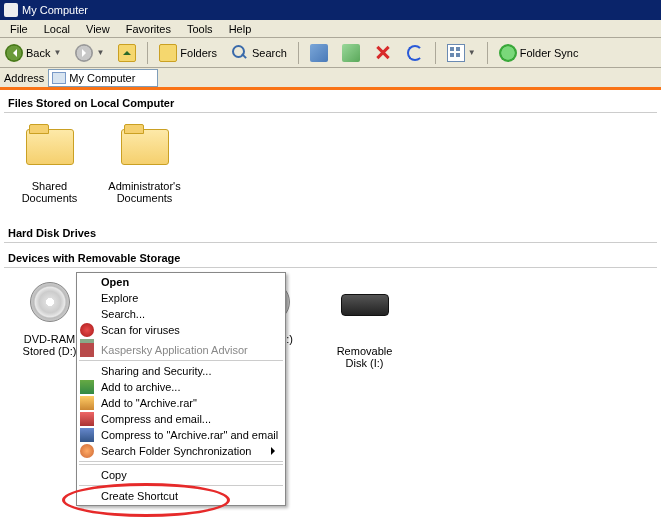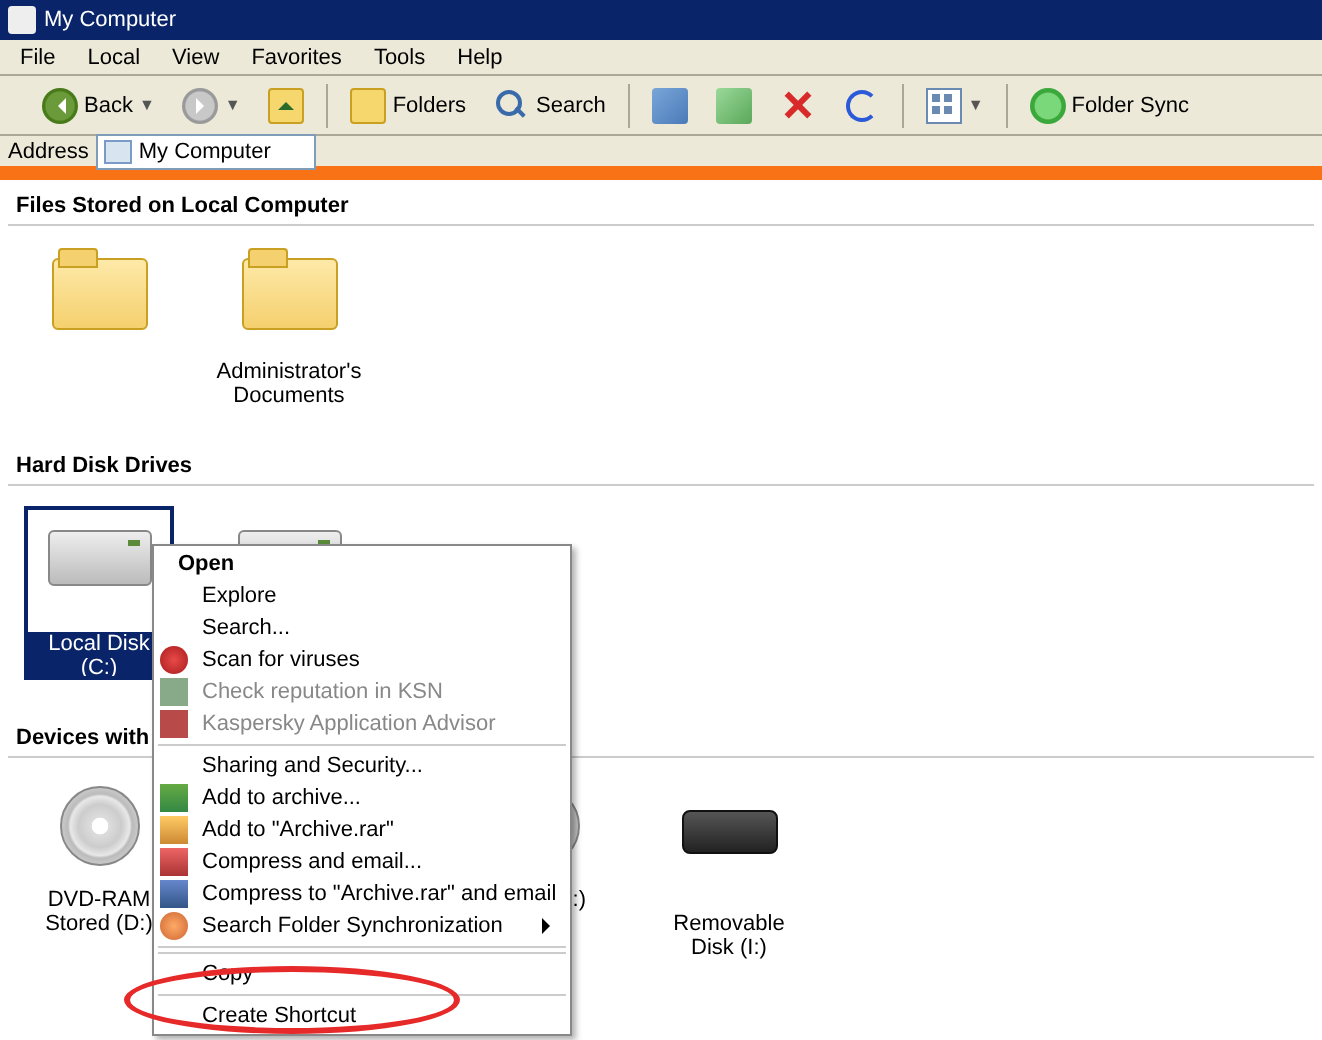--- a/index.html
+++ b/index.html
@@ -34,21 +34,21 @@
     padding: 0 4px;
     gap: 4px;
   }
   .menubar span { padding: 1px 6px; }
   .toolbar {
     background: #ece9d8;
     border-bottom: 1px solid #aca899;
     height: 30px;
     display: flex;
     align-items: center;
-    padding: 0 16px;
+    padding: 0 0;
     gap: 4px;
   }
   .tb-btn {
     display: flex; align-items: center; gap: 3px;
     padding: 2px 4px;
     border: 1px solid transparent;
     border-radius: 3px;
     color: #808080;
   }
   .tb-btn.en { color: #000; }
@@ -70,21 +70,21 @@
   .ico-x::before,.ico-x::after{content:"";position:absolute;width:16px;height:3px;background:#d82a2a;top:7px;left:1px;}
   .ico-x::before{transform:rotate(45deg);} .ico-x::after{transform:rotate(-45deg);}
   .ico-undo{position:relative;}
   .ico-undo::before{content:"";position:absolute;width:12px;height:12px;border:2px solid #2a5ad8;border-right-color:transparent;border-radius:50%;left:1px;top:1px;}
   .ico-views{border:1px solid #6a8ab2;background:#fff;position:relative;}
   .ico-views::before{content:"";position:absolute;left:2px;top:2px;width:4px;height:4px;background:#6a8ab2;box-shadow:6px 0 #6a8ab2,0 6px #6a8ab2,6px 6px #6a8ab2;}
   .ico-sync{background:radial-gradient(circle,#7ad87a 50%,#3aa83a 55%);border-radius:50%;}
   .dd{font-size:8px;color:#555;}
   .addrbar {
     background: #ece9d8;
-    border-bottom: 7px solid #f97316;
+    border-bottom: 3px solid #f97316;
     height: 22px;
     display: flex; align-items: center;
     padding: 0 4px; gap:4px;
   }
   .addr-input{
     flex:0 0 auto;
     background:#fff;border:1px solid #7f9db9;
     height:18px;display:flex;align-items:center;padding:0 3px;gap:3px;
     width:110px;
   }
@@ -120,21 +120,21 @@
     border:1px solid #888;
     box-shadow:2px 2px 3px rgba(0,0,0,.3);
     padding:1px 0;
     z-index:10;
   }
   .cm-item{
     padding:2px 20px 2px 24px;
     position:relative;
     white-space:nowrap;
   }
-  .cm-item.bold{font-weight:bold;padding-left:12px;}
+  .cm-item.bold{font-weight:bold;}
   .cm-item.dis{color:#888;}
   .cm-sep{height:1px;background:#ccc;margin:2px 2px;}
   .cm-ico{position:absolute;left:3px;top:1px;width:14px;height:14px;}
   .cm-arrow{position:absolute;right:6px;top:4px;border:4px solid transparent;border-left-color:#000;}
   .virus{background:radial-gradient(circle,#e84a4a,#a81a1a);border-radius:50%;}
   .kcheck{background:#8a8;}
   .kadv{background:#b84a4a;}
   .bookg{background:linear-gradient(#6a4,#384);}
   .booky{background:linear-gradient(#fc6,#c83);}
   .bookr{background:linear-gradient(#e66,#a33);}
@@ -222,44 +222,31 @@
   </div>
 </div>
 
 <div class="content">
   <div class="grouphead">Files Stored on Local Computer</div>
   <div class="items">
     <div class="item">
       <div class="iconbox">
           <div class="folder-ico"></div>
         </div>
+      <div class="lbl">Shared Documents</div>
     </div>
     <div class="item">
       <div class="iconbox">
           <div class="folder-ico"></div>
         </div>
       <div class="lbl">Administrator's Documents</div>
     </div>
   </div>
 
   <div class="grouphead">Hard Disk Drives</div>
-  <div class="items">
-    <div class="item sel">
-      <div class="iconbox">
-          <div class="drive-ico"></div>
-        </div>
-      <div class="lbl sel">Local Disk (C:)</div>
-    </div>
-    <div class="item">
-      <div class="iconbox">
-          <div class="drive-ico"></div>
-        </div>
-      <div class="lbl"></div>
-    </div>
-  </div>
 
   <div class="grouphead">Devices with Removable Storage</div>
   <div class="items">
     <div class="item">
       <div class="iconbox">
           <div class="cd-ico"></div>
         </div>
       <div class="lbl">DVD-RAM Stored (D:)</div>
     </div>
     <div class="item" style="visibility:hidden"></div>
@@ -276,21 +263,21 @@
       <div class="lbl">Removable Disk (I:)</div>
     </div>
   </div>
 </div>
 
 <div class="context-menu">
   <div class="cm-item bold">Open</div>
   <div class="cm-item">Explore</div>
   <div class="cm-item">Search...</div>
   <div class="cm-item"><span class="cm-ico virus"></span><span>Scan for viruses</span></div>
-  <div class="cm-item dis"><span class="cm-ico kcheck"></span><span>Check reputation in KSN</span></div>
+  <div class="cm-item dis"><span class="cm-ico kcheck"></span></div>
   <div class="cm-item dis"><span class="cm-ico kadv"></span><span>Kaspersky Application Advisor</span></div>
   <div class="cm-sep"></div>
   <div class="cm-item">Sharing and Security...</div>
   <div class="cm-item"><span class="cm-ico bookg"></span><span>Add to archive...</span></div>
   <div class="cm-item"><span class="cm-ico booky"></span><span>Add to "Archive.rar"</span></div>
   <div class="cm-item"><span class="cm-ico bookr"></span><span>Compress and email...</span></div>
   <div class="cm-item"><span class="cm-ico bookb"></span><span>Compress to "Archive.rar" and email</span></div>
   <div class="cm-item"><span class="cm-ico groovy"></span><span>Search Folder Synchronization</span><span class="cm-arrow"></span></div>
   <div class="cm-sep"></div>
   <div class="cm-sep"></div>

